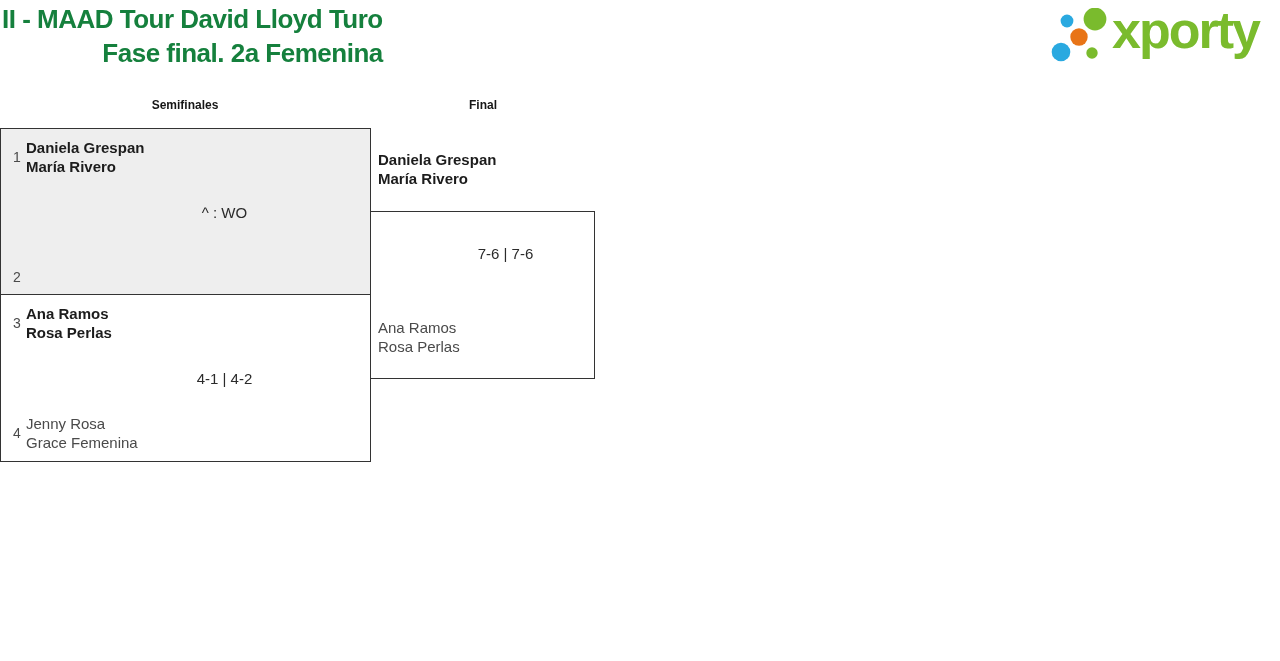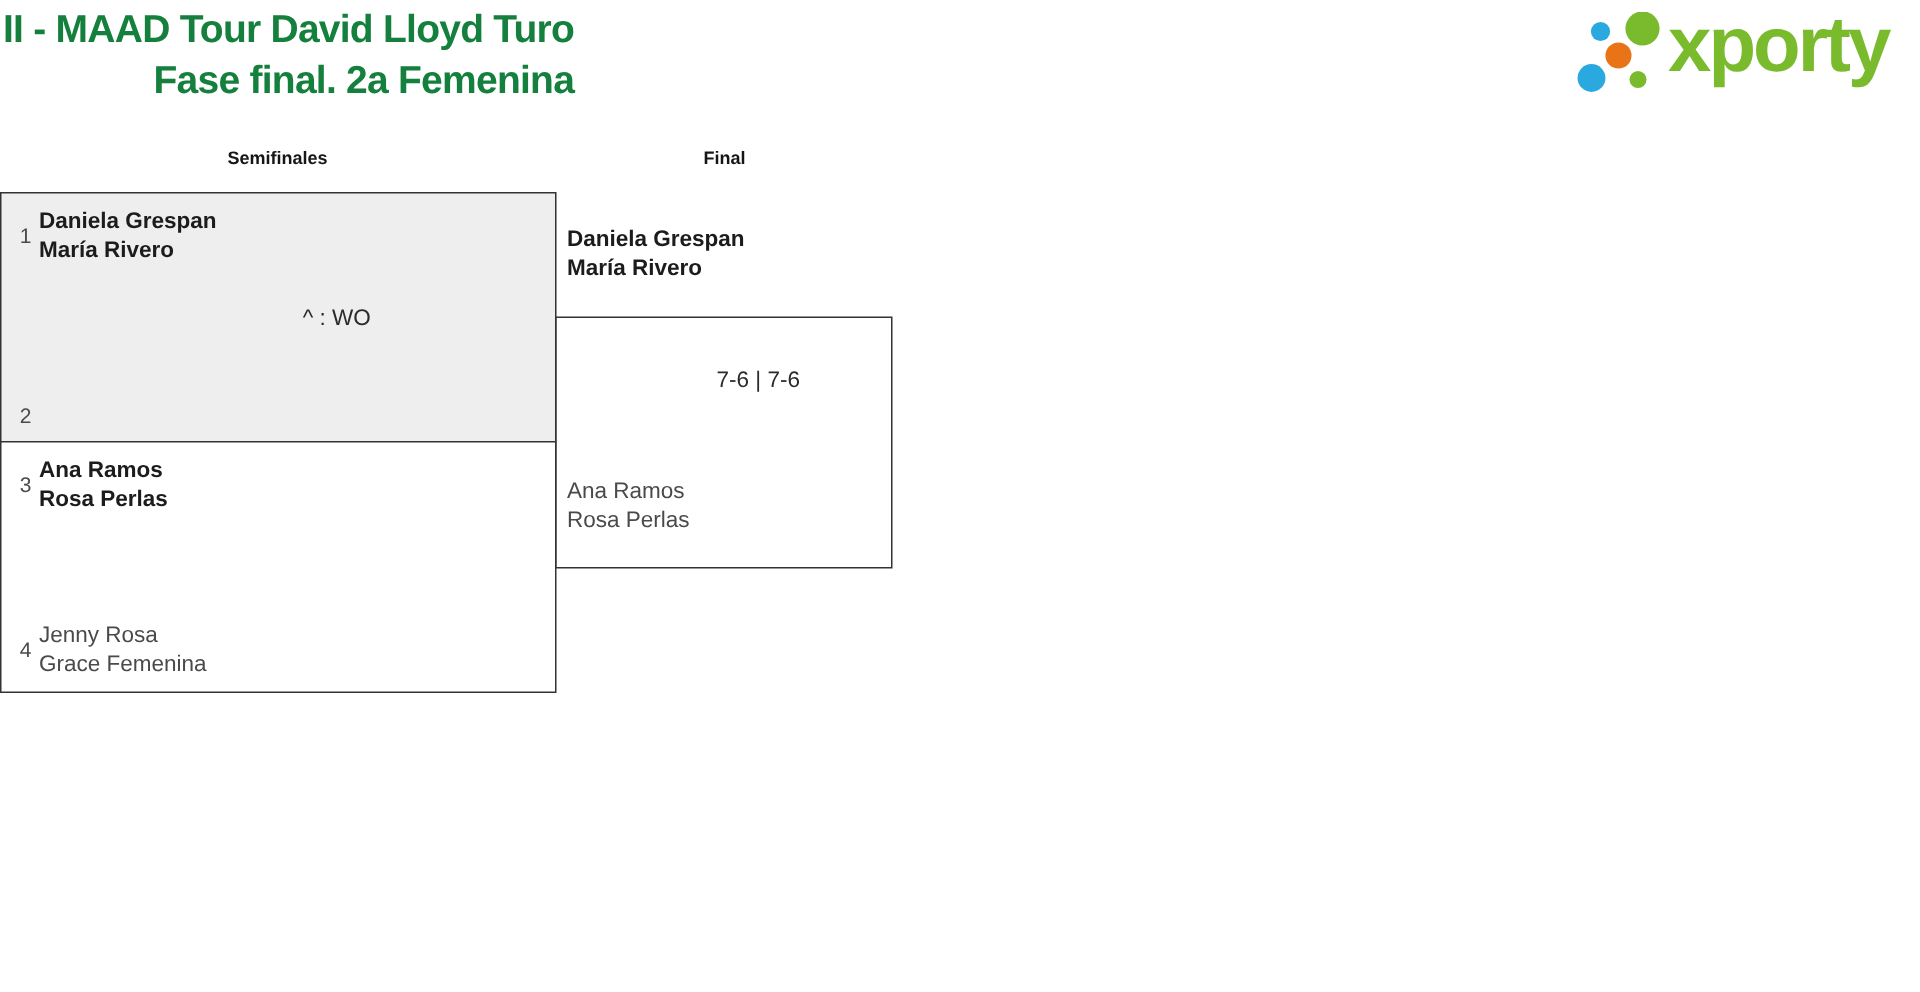--- a/index.html
+++ b/index.html
@@ -82,20 +82,21 @@
 </div>
 
 <div class="abs match-box sf2-box">
   <div class="team top">
     <span class="seed">3</span>
     <span class="names bold">
       <span>Ana Ramos</span><br>
       <span>Rosa Perlas</span>
     </span>
   </div>
+  <div class="score center">4-1 | 4-2</div>
   <div class="team bottom">
     <span class="seed">4</span>
     <span class="names">
       <span>Jenny Rosa</span><br>
       <span>Grace Femenina</span>
     </span>
   </div>
 </div>
 
 <div class="abs match-box final-box"></div>

